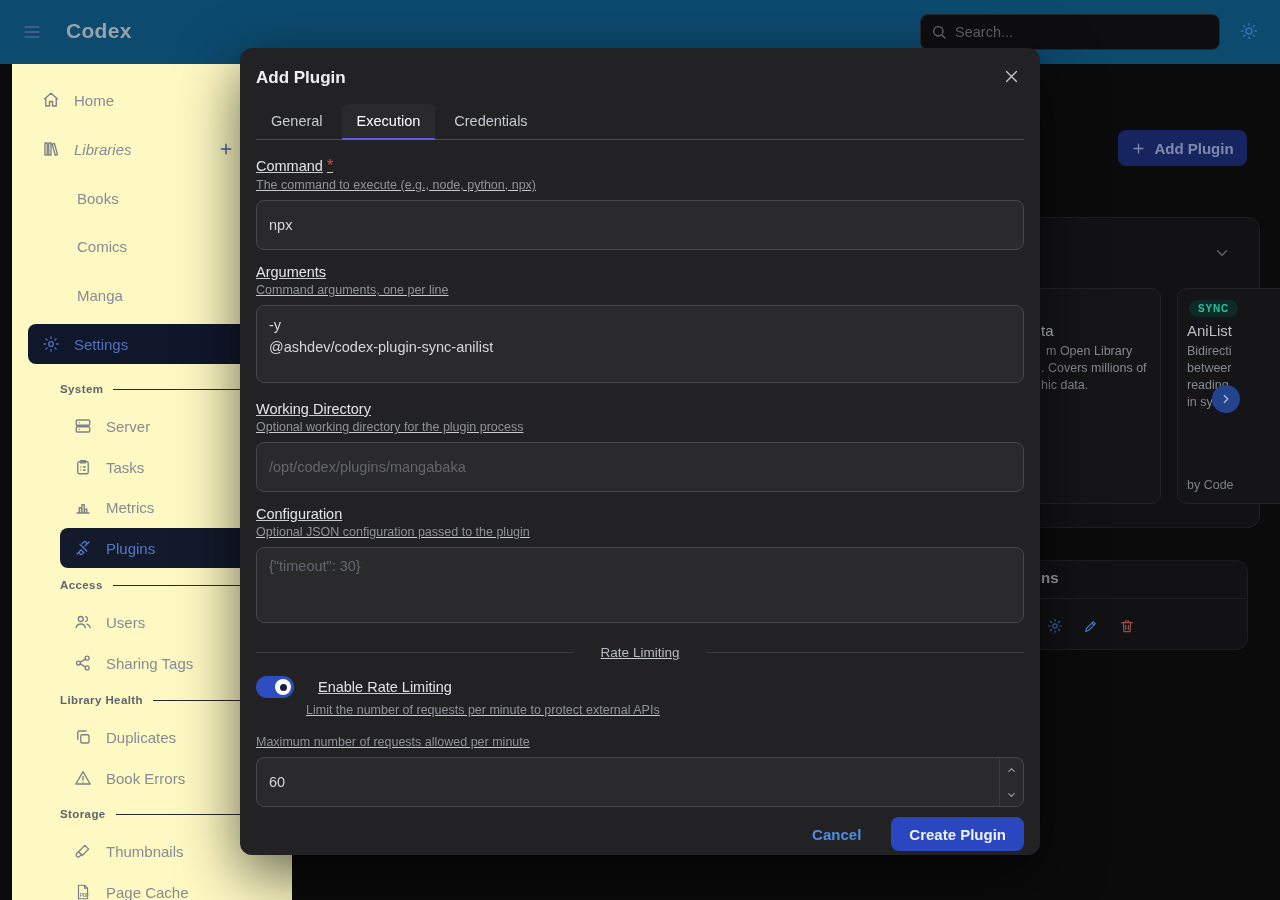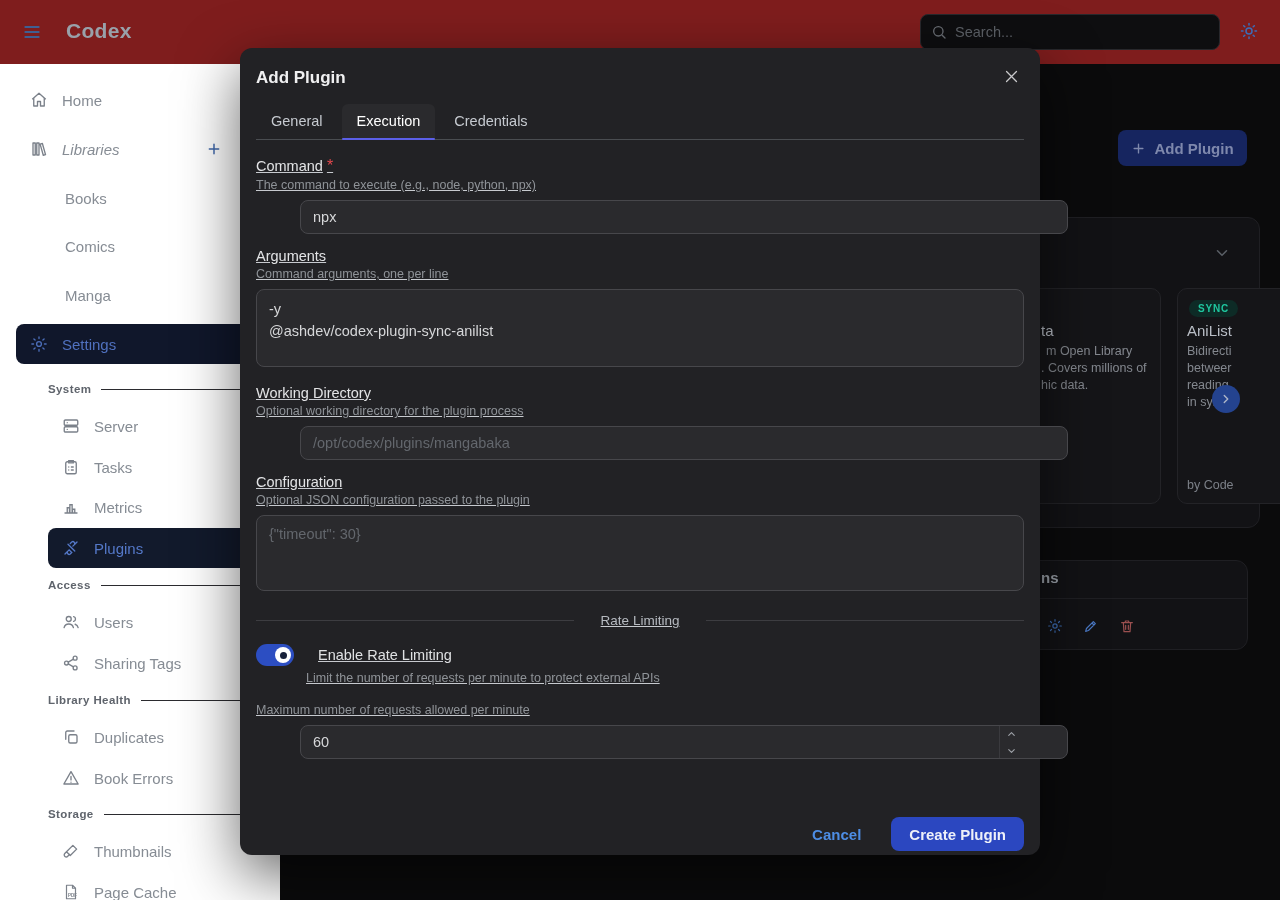--- a/index.html
+++ b/index.html
@@ -6,31 +6,31 @@
   html,body { width:1280px; height:900px; overflow:hidden; }
   body {
     background:#0b0b0c;
     font-family:"Liberation Sans", sans-serif;
     color:#c7cacf;
     position:relative;
   }
   svg { display:block; }
 
   
-  .topbar { position:absolute; top:0; left:0; width:1280px; height:64px; background:#7f1d1d; z-index:1; }
+  .topbar { position:absolute; top:0; left:0; width:1280px; height:64px; background:#0c4a6e; z-index:1; }
   .hamburger { position:absolute; left:22px; top:22px; color:#3f5f93; cursor:pointer; }
   .app-title { position:absolute; left:66px; top:19px; font-size:21px; font-weight:bold; color:#99a1aa; letter-spacing:.3px; }
   .searchbox { position:absolute; left:920px; top:14px; width:300px; height:36px; background:#0e0e10; border:1px solid #28282c; border-radius:8px; display:flex; align-items:center; padding:0 10px; gap:8px; }
   .searchbox input { flex:1; background:transparent; border:none; outline:none; color:#9ba0a6; font-size:14.5px; font-family:inherit; }
   .searchbox input::placeholder { color:#5d6167; }
   .search-ic { color:#6a6e74; }
   .theme-btn { position:absolute; left:1240px; top:22px; color:#3c6db8; cursor:pointer; }
 
   
-  .sidebar { position:absolute; top:64px; left:0; width:280px; height:836px; background:#ffffff; z-index:1;padding-left:28px; }
+  .sidebar { position:absolute; top:64px; left:12px; width:280px; height:836px; background:#fef9c3; z-index:1;padding-left:28px; }
   .srow { position:absolute; height:40px; display:flex; align-items:center; gap:14px; font-size:15px; color:#868c94; cursor:pointer; }
   .srow .ic { color:#7b818a; flex:0 0 auto; }
   .srow-sub { position:absolute; height:40px; display:flex; align-items:center; font-size:15px; color:#868c94; cursor:pointer; }
   .shead { position:absolute; height:16px; display:flex; align-items:center; gap:10px; left:48px; right:16px; }
   .shead span { font-size:11.5px; font-weight:bold; color:#5f646c; letter-spacing:.4px; }
   .shead .line { flex:1; height:1px; background:#2b2b2f; }
   .row-active-settings { left:16px; right:8px; background:#10172b; border-radius:8px; padding-left:14px; color:#5071bf; }
   .row-active-settings .ic { color:#4b6db8; }
   .row-active-plugins { left:48px; right:8px; background:#121a2c; border-radius:8px; padding-left:14px; color:#5478c8; }
   .row-active-plugins .ic { color:#5478c8; }
@@ -67,21 +67,21 @@
   .m-tab.active::after { content:""; position:absolute; left:0; right:0; bottom:-1px; height:2px; background:#5b5fe8; border-radius:1px; }
   .m-form { position:absolute; left:16px; right:16px; top:109px;text-decoration:underline; }
   .fgroup { margin-bottom:14px; }
   .flabel { font-size:14.5px; color:#e3e4e6; }
   .freq { color:#e5484d; margin-left:4px; }
   .fhelp { font-size:12.5px; color:#8f9398; margin-top:3px; }
   .finput, .ftext {
     width:100%; margin-top:8px; background:#2a2a2d; border:1px solid #47474b; border-radius:8px;
     color:#d6d7d9; font-size:14.5px; font-family:inherit; padding:8px 12px; outline:none; resize:none;
   }
-  .finput { height:34px;margin-left:44px; }
+  .finput { height:50px; }
   .finput::placeholder, .ftext::placeholder { color:#63676d; }
   .ta-args { height:78px; line-height:22px; }
   .ta-conf { height:76px; line-height:20px; }
   .fdivider { display:flex; align-items:center; gap:27px; margin:18px 0 16px; color:#b6bac0; font-size:13.5px; }
   .fdivider .line { flex:1; height:1px; background:#3d3d41; }
   .toggle-row { display:flex; align-items:center; gap:24px; }
   .toggle { width:38px; height:22px; border-radius:11px; background:#2c4ec2; position:relative; cursor:pointer; flex:0 0 auto; }
   .toggle .knob { position:absolute; right:3px; top:3px; width:16px; height:16px; border-radius:50%; background:#ffffff; }
   .toggle .knob::after { content:""; position:absolute; left:4.5px; top:4.5px; width:7px; height:7px; border-radius:50%; background:#17203a; }
   .toggle-label { font-size:14.5px; color:#dfe1e3; }

